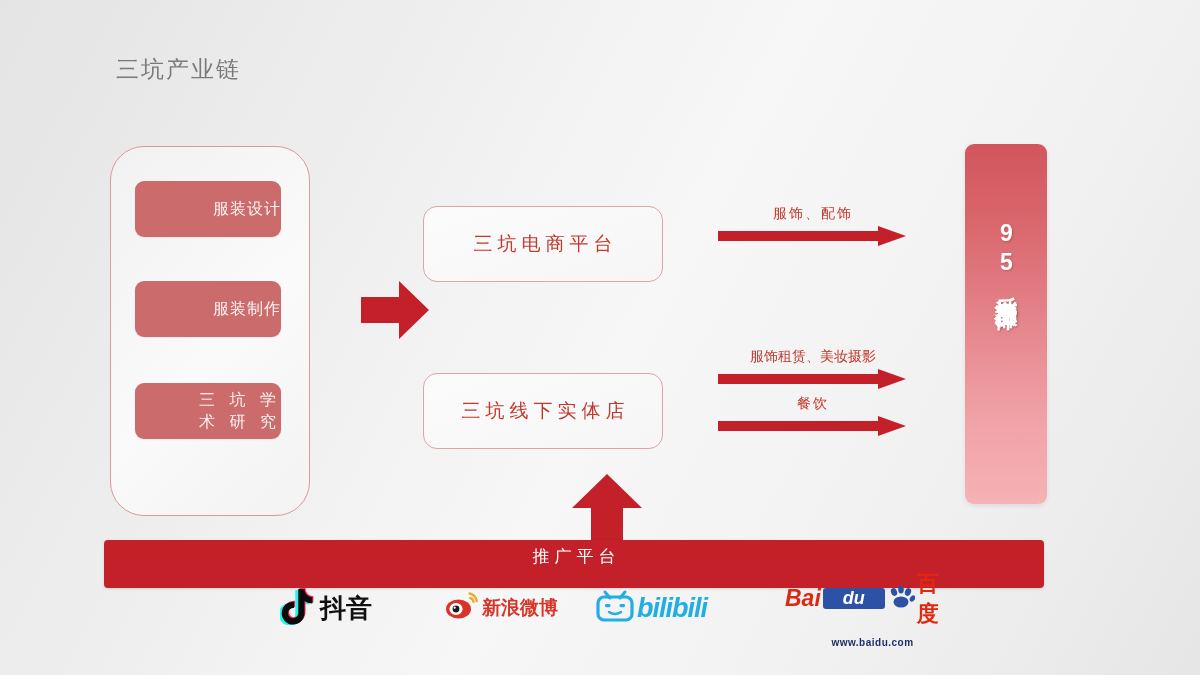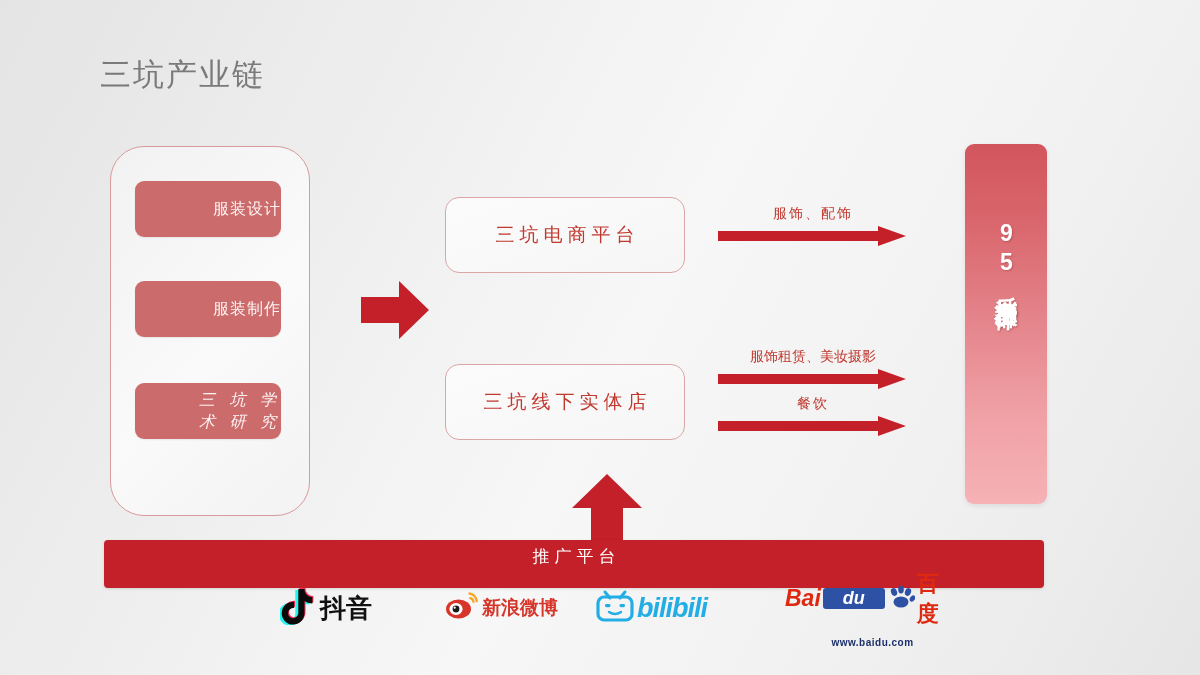--- a/index.html
+++ b/index.html
@@ -17,23 +17,23 @@
     position: relative;
     width: 1200px;
     height: 675px;
     background: linear-gradient(118deg, #e4e4e4 0%, #ececec 22%, #f7f7f7 52%, #f0f0f0 78%, #e6e6e6 100%);
     overflow: hidden;
   }
 
   
   #page-title {
     position: absolute;
-    left: 100px;
+    left: 116px;
     top: 54px;
-    font-size: 31px;
+    font-size: 23px;
     letter-spacing: 2px;
     color: #7a7a7a;
     font-weight: 400;
     white-space: nowrap;
     font-family: Liberation Serif, serif;
   }
 
   
   #supply-container {
     position: absolute;
@@ -59,49 +59,50 @@
     letter-spacing: 1px;
     display: flex;
     align-items: center;
     justify-content: flex-end;
     text-align: center;
     line-height: 1.35;
     box-shadow: 0 1px 2px rgba(0,0,0,0.07);
   }
   #supply-box-0 { top: 181px; }
   #supply-box-1 { top: 281px; }
-  #supply-box-2 { top: 383px; letter-spacing: 5px; box-sizing: border-box; font-style: italic; }
+  #supply-box-2 { top: 383px; letter-spacing: 5px; box-sizing: border-box; }
   #supply-box-2 .two-line { display: block; }
 
   
   #flow-arrow-right {
     position: absolute;
     left: 361px;
     top: 279px;
     width: 68px;
     height: 62px;
   }
 
   
   .channel-box {
     position: absolute;
-    left: 445px;
+    left: 423px;
     width: 240px;
     height: 76px;
     border: 1px solid #dba6a6;
     border-radius: 14px;
     background: linear-gradient(160deg, #fbfbfb 0%, #f7f6f6 100%);
     color: #c0392f;
     font-size: 19px;
     letter-spacing: 5px;
     display: flex;
     align-items: center;
     justify-content: center;
     box-sizing: border-box;
     text-indent: 5px;
+    margin-top: 9px;
   }
   #channel-box-0 { top: 197px; }
   #channel-box-1 { top: 364px; }
 
   
   #flow-arrow-up {
     position: absolute;
     left: 572px;
     top: 474px;
     width: 70px;

